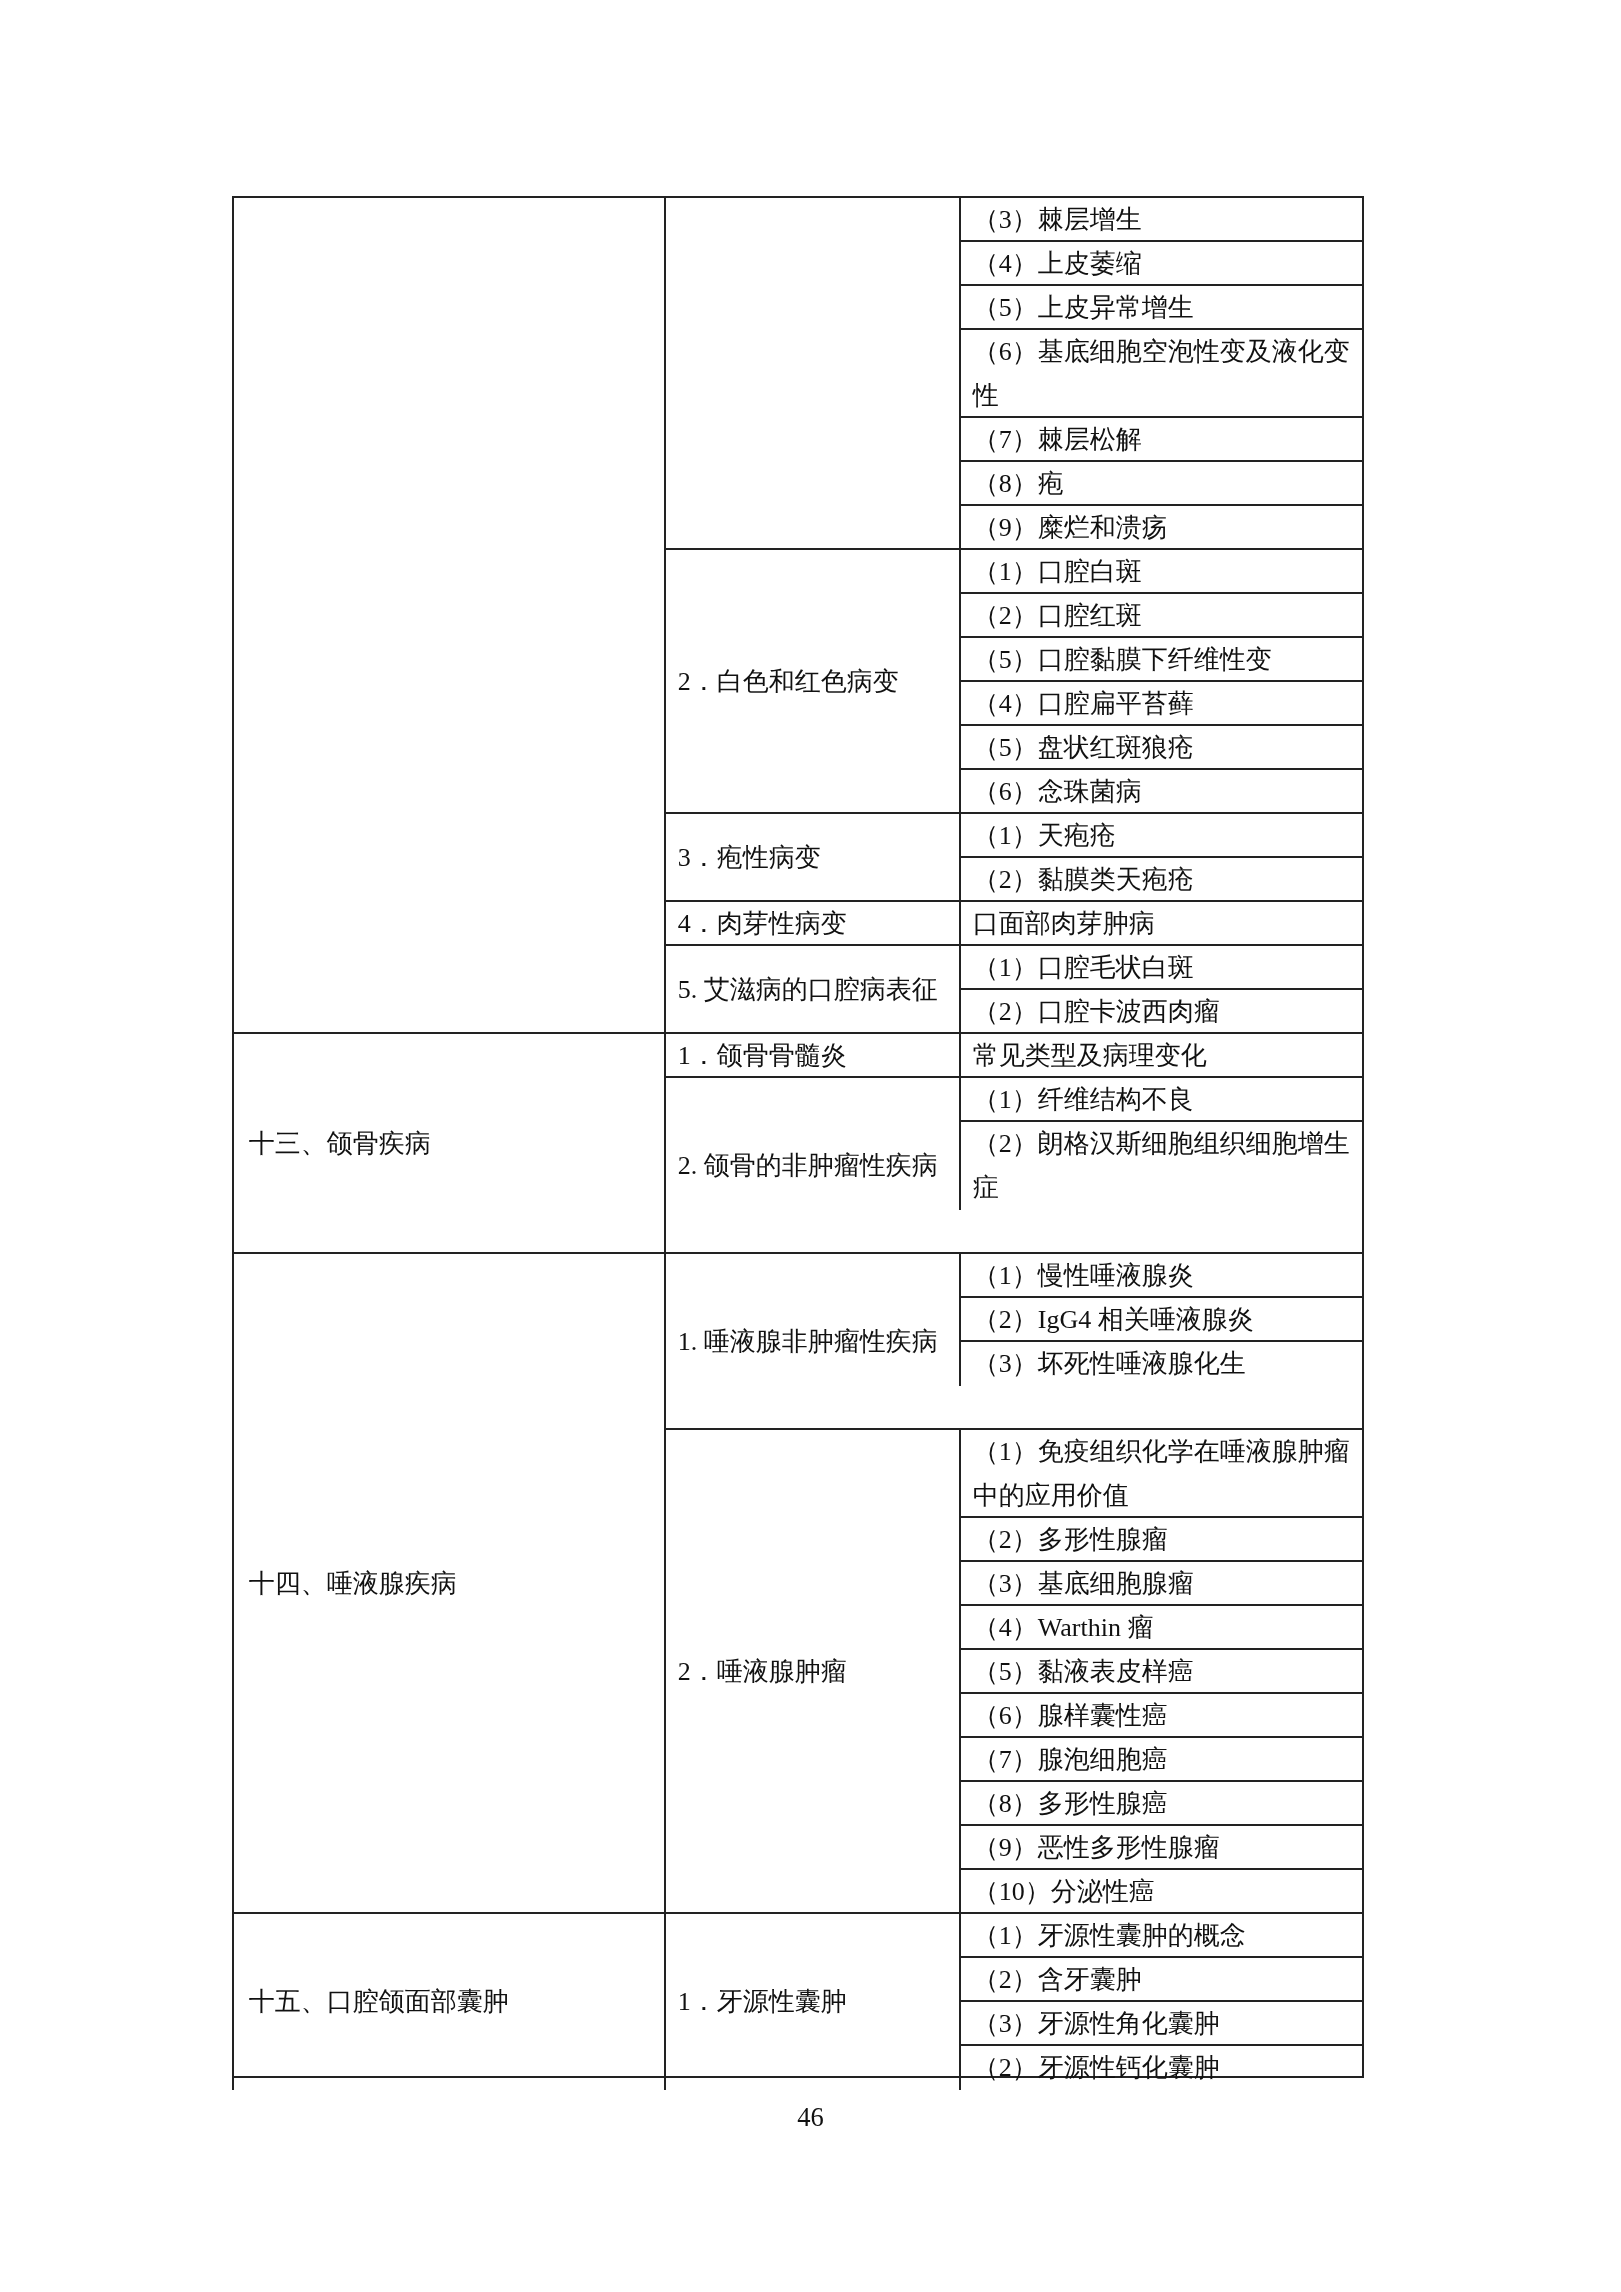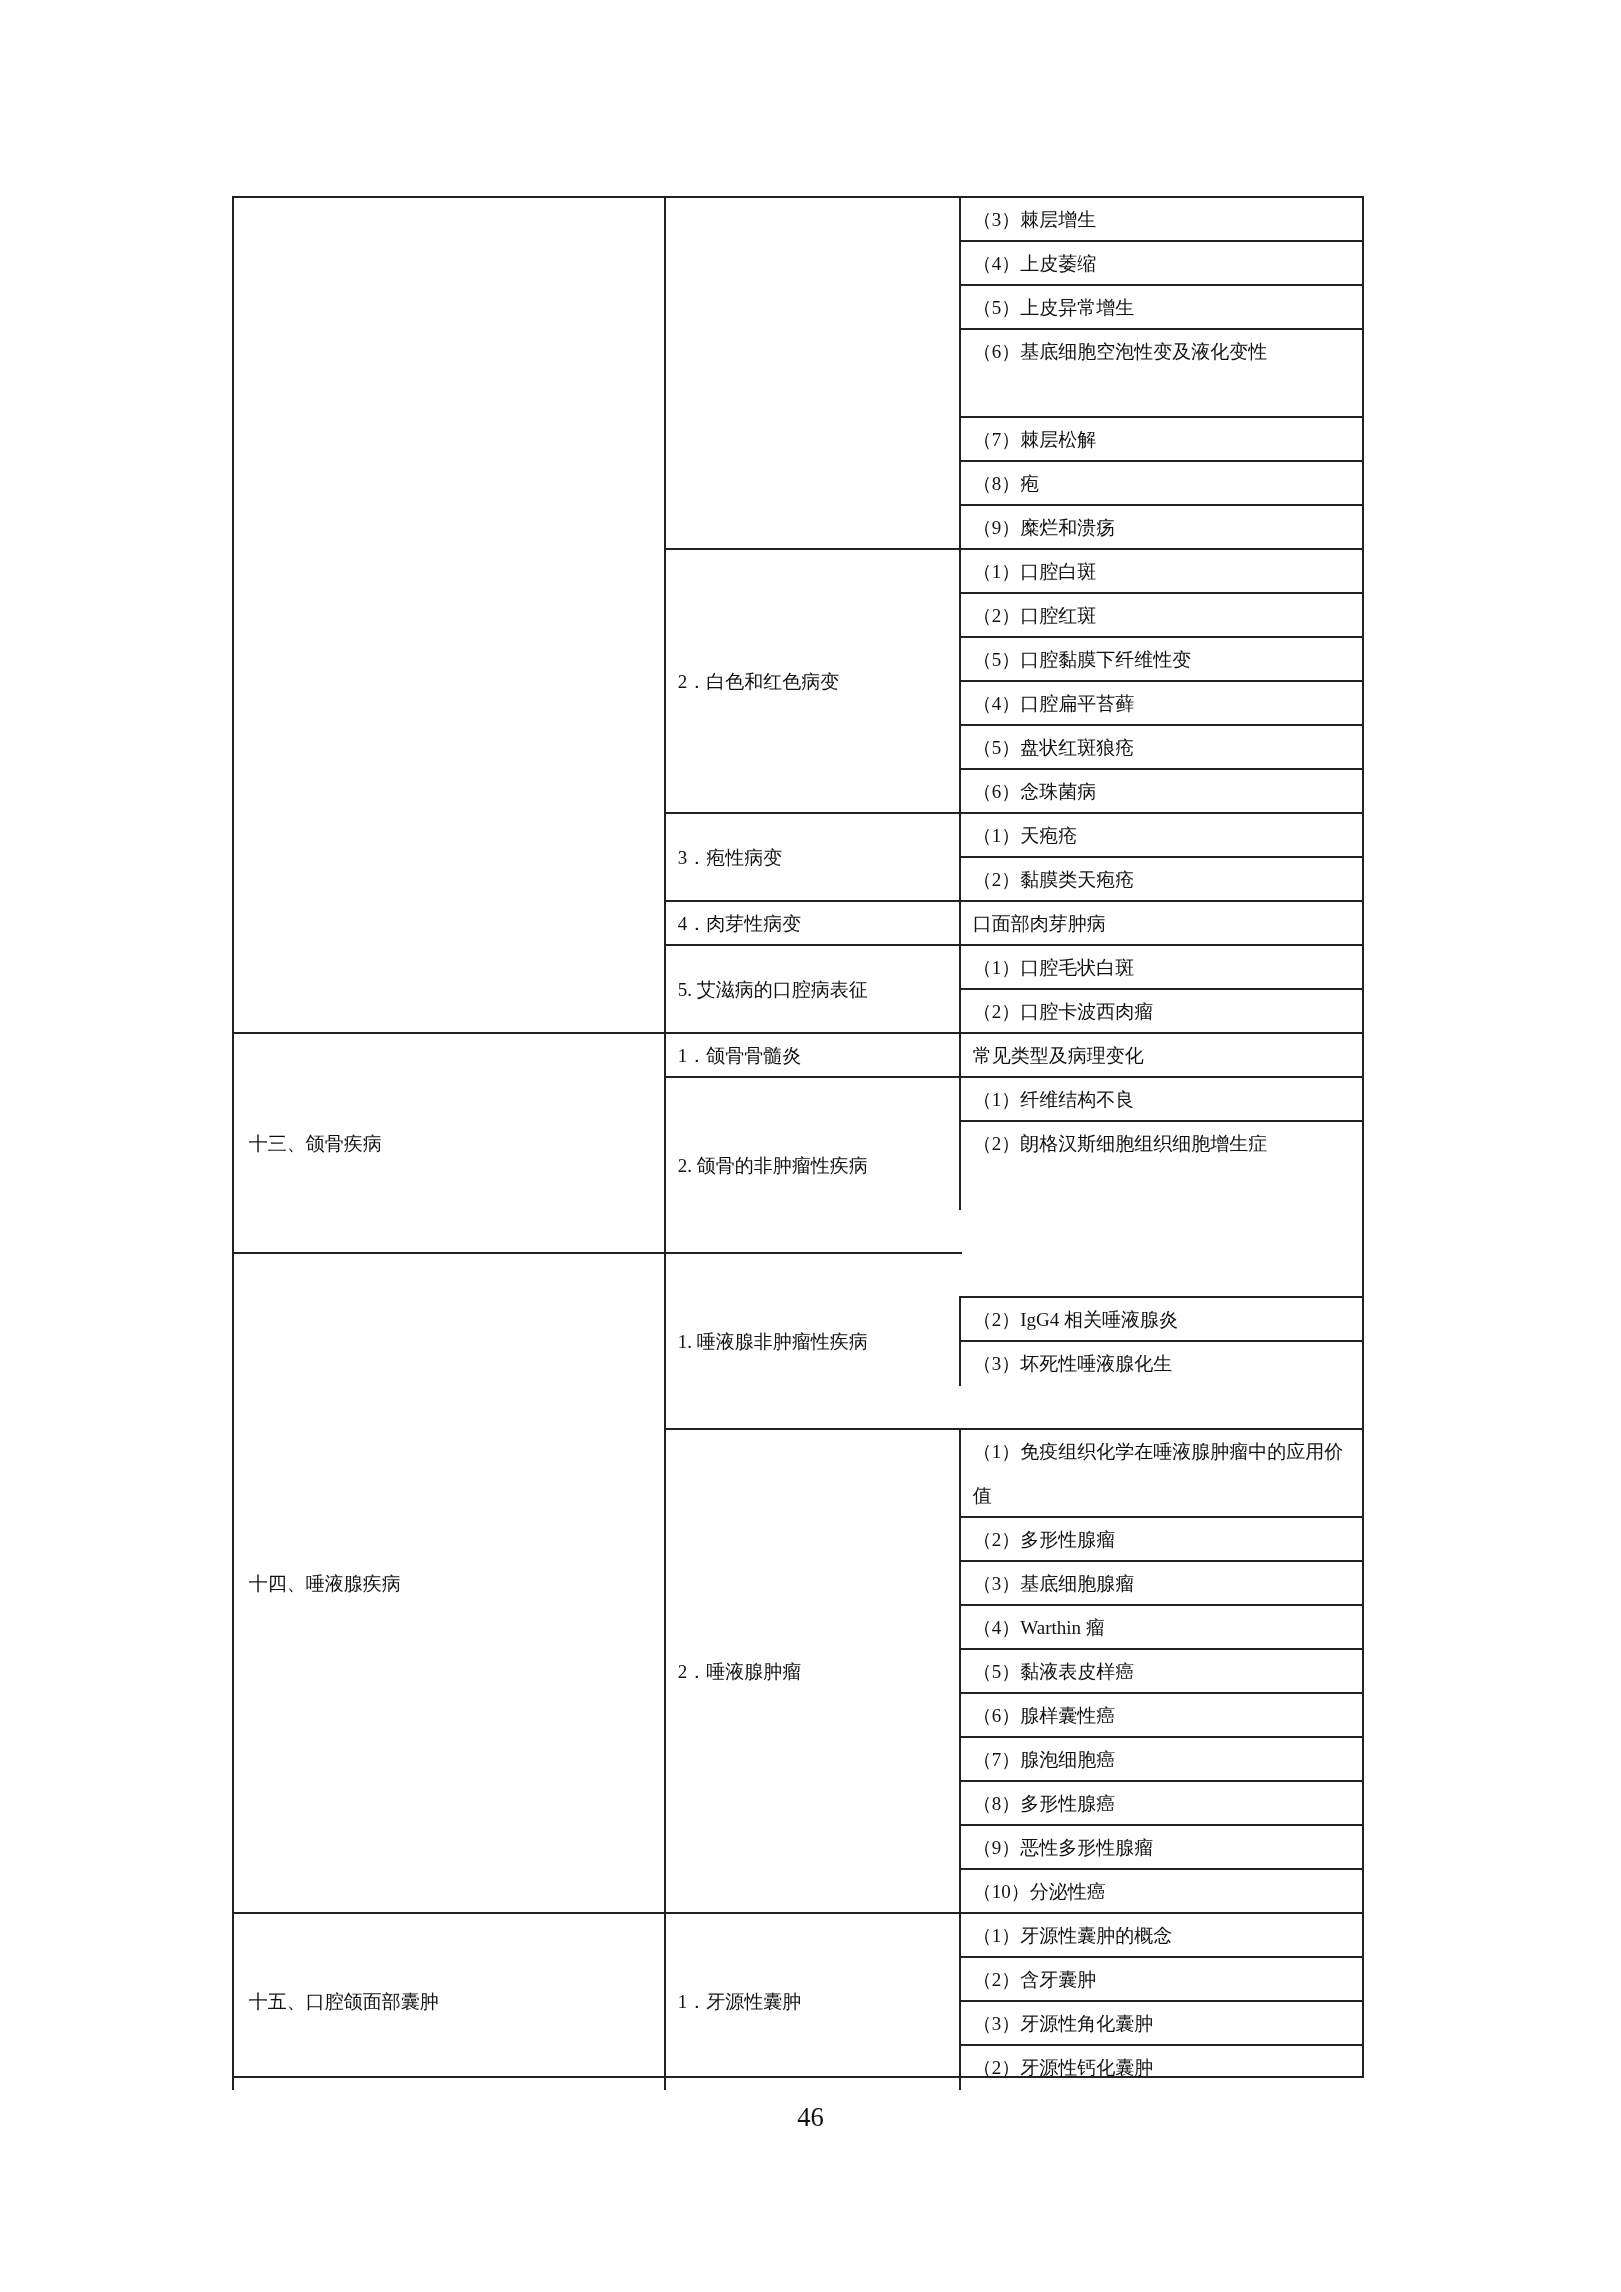--- a/index.html
+++ b/index.html
@@ -3,21 +3,21 @@
 <meta charset="utf-8">
 <style>
   html, body { margin:0; padding:0; background:#ffffff; }
   body { width:1621px; height:2293px; position:relative; overflow:hidden;
          font-family:"Liberation Serif","DejaVu Serif",serif; color:#111; }
   .page { position:absolute; left:0; top:0; width:1621px; height:2293px; background:#fff; }
   .tbl { position:absolute; left:232px; top:196px; width:1132px; height:1882px;
          border-right:2px solid #222; border-bottom:2px solid #222; box-sizing:border-box; }
   .cell { position:absolute; box-sizing:border-box; border-top:2px solid #222; border-left:2px solid #222;
           top:calc(var(--r) * 44px); height:calc(var(--h) * 44px + 2px);
-          font-size:19px; line-height:44px; overflow:hidden; word-break:break-all; }
+          font-size:26px; line-height:44px; overflow:hidden; word-break:break-all; }
   .c1 { left:0; width:434px; padding-left:14.7px; display:flex; align-items:center; }
   .c2 { left:432px; width:298px; padding-left:11.8px; padding-right:5.9px; display:flex; align-items:center; }
   .c3 { left:727px; width:405px; padding-left:11.8px; padding-right:5.9px; }
   .c1 span, .c2 span { display:block; }
   .pageno { position:absolute; left:0; width:1621px; top:2100px; text-align:center;
             font-size:26.5px; line-height:35px; }
 </style>
 </head>
 <body>
 
@@ -79,20 +79,21 @@
     </div>
     <div class="cell c3" style="--r:20;--h:1">（1）纤维结构不良</div>
     <div class="cell c3" style="--r:21;--h:2">（2）朗格汉斯细胞组织细胞增生症</div>
 
     <div class="cell c1" style="--r:24;--h:15">
       <span>十四、唾液腺疾病</span>
     </div>
     <div class="cell c2" style="--r:24;--h:4">
       <span>1. 唾液腺非肿瘤性疾病</span>
     </div>
+    <div class="cell c3" style="--r:24;--h:1">（1）慢性唾液腺炎</div>
     <div class="cell c3" style="--r:25;--h:1">（2）IgG4 相关唾液腺炎</div>
     <div class="cell c3" style="--r:26;--h:1">（3）坏死性唾液腺化生</div>
 
     <div class="cell c2" style="--r:28;--h:11">
       <span>2．唾液腺肿瘤</span>
     </div>
     <div class="cell c3" style="--r:28;--h:2">（1）免疫组织化学在唾液腺肿瘤中的应用价值</div>
     <div class="cell c3" style="--r:30;--h:1">（2）多形性腺瘤</div>
     <div class="cell c3" style="--r:31;--h:1">（3）基底细胞腺瘤</div>
     <div class="cell c3" style="--r:32;--h:1">（4）Warthin 瘤</div>

